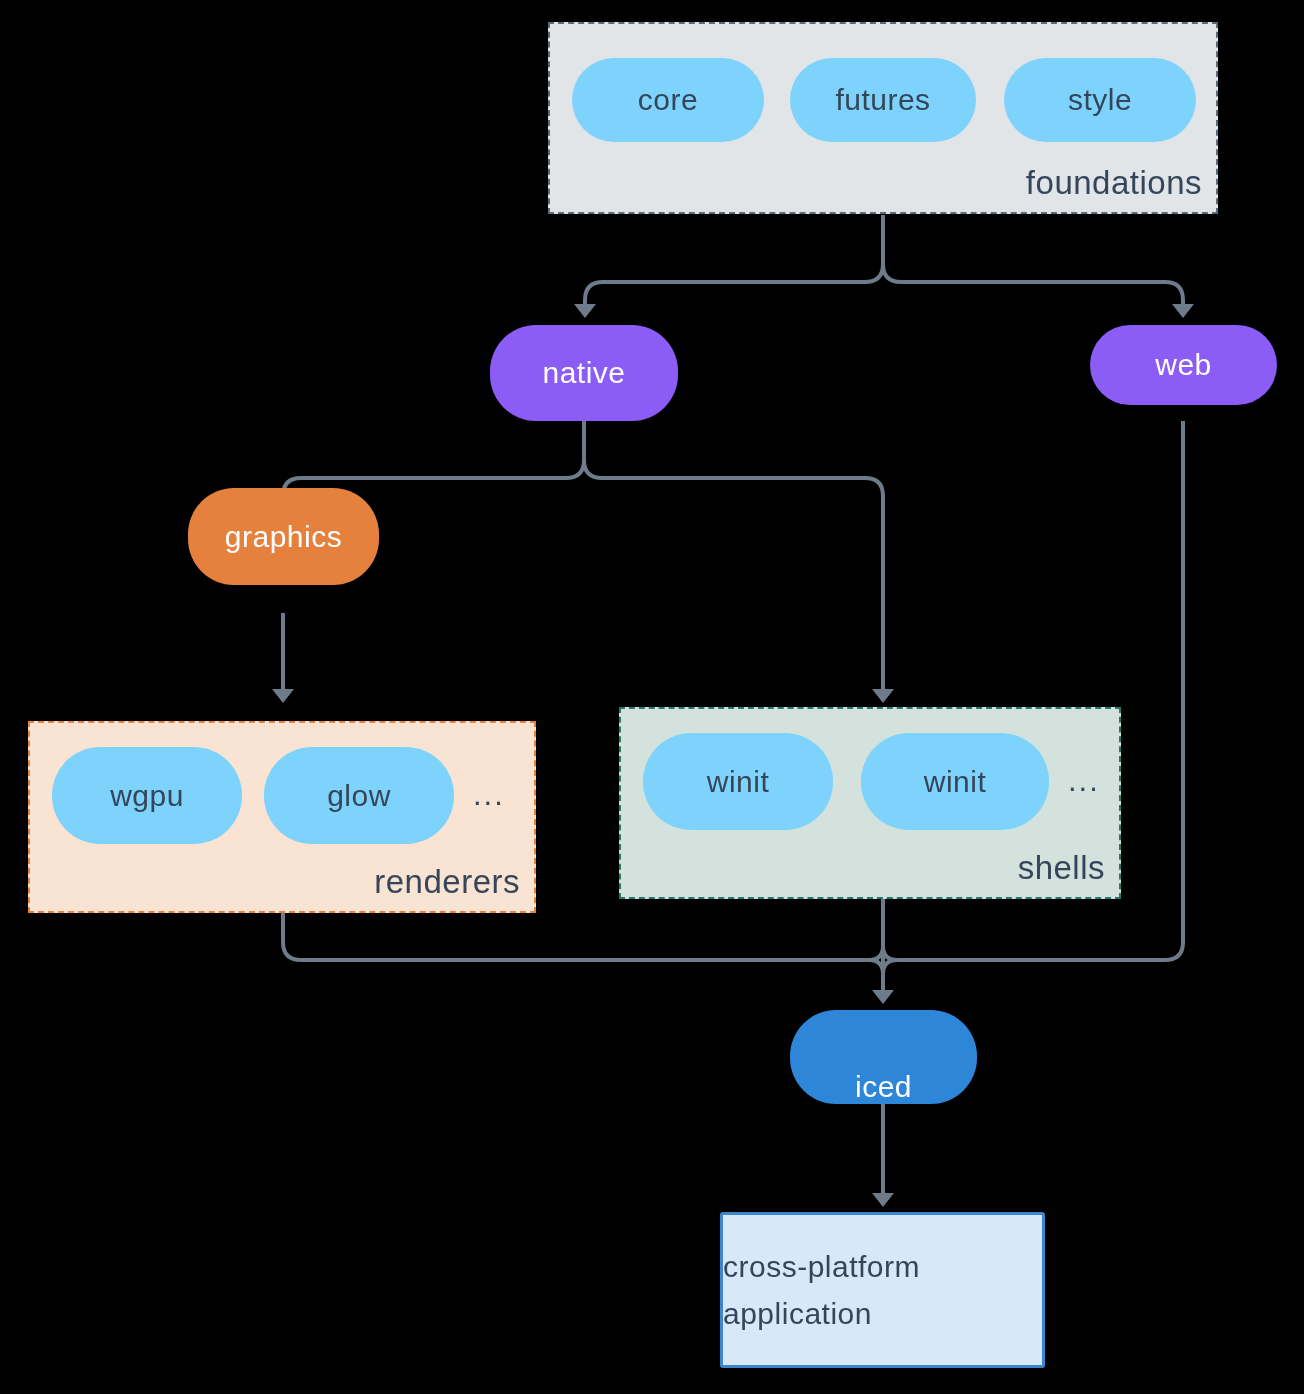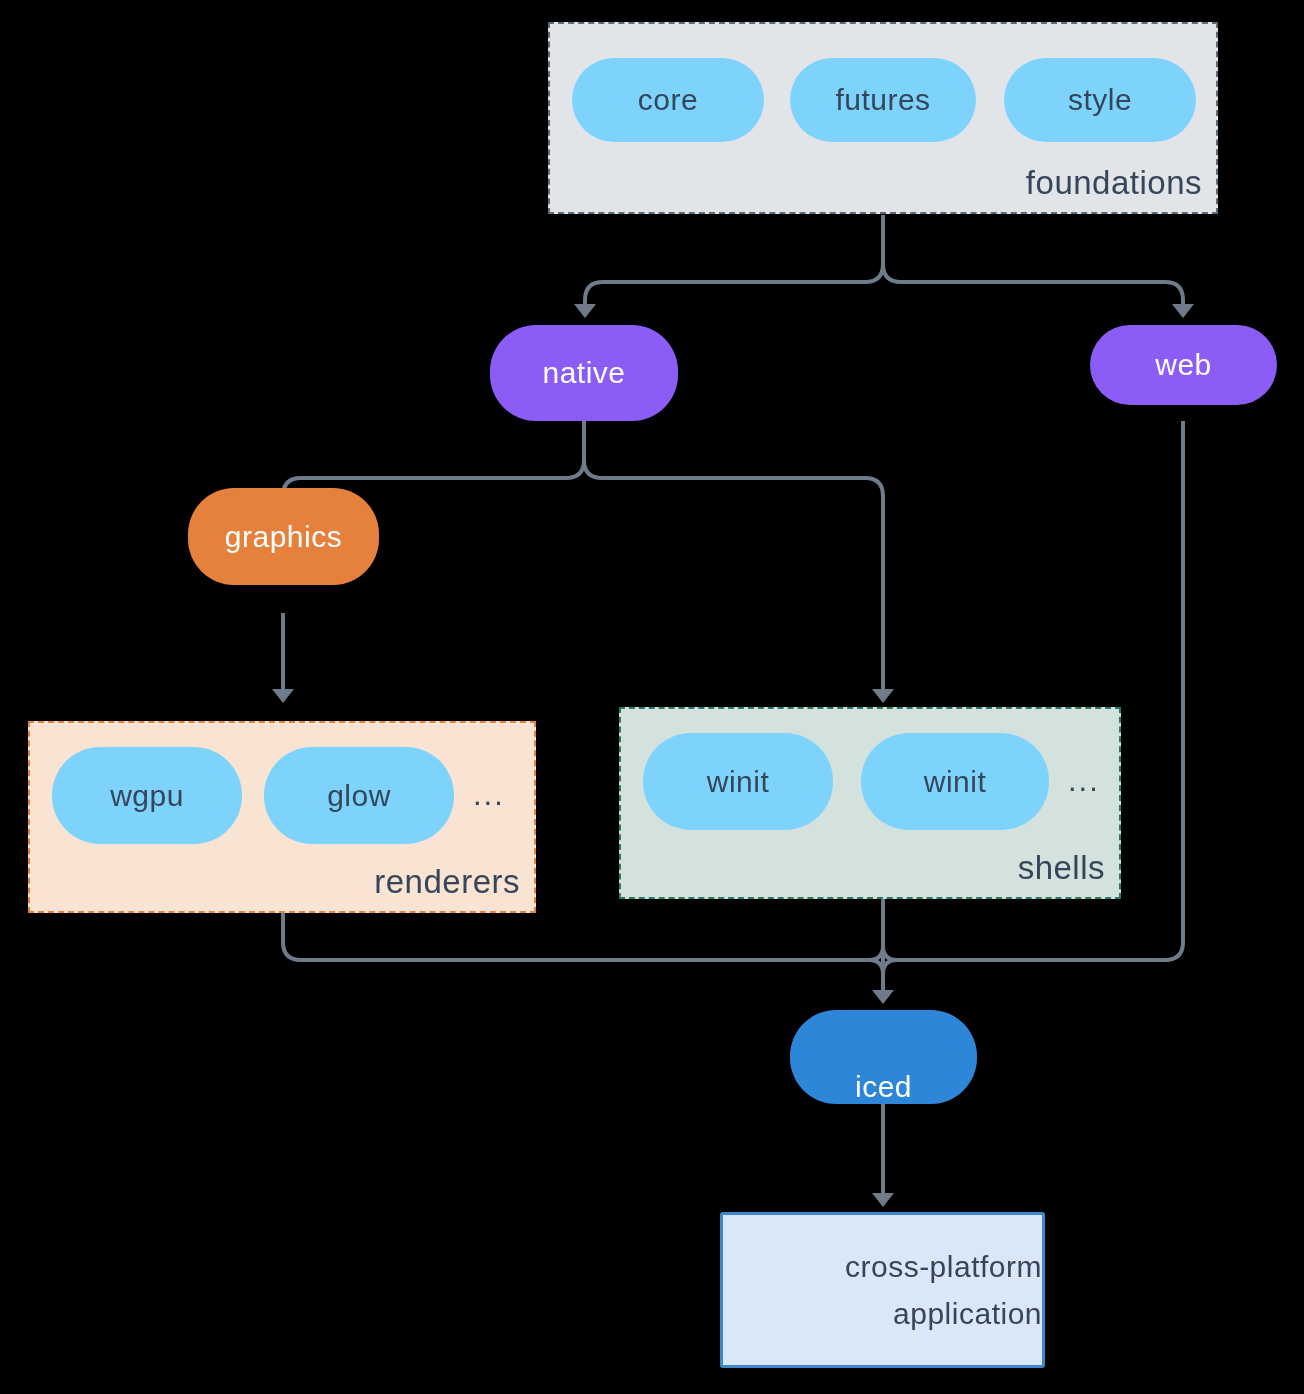--- a/index.html
+++ b/index.html
@@ -38,21 +38,21 @@
   .pill.colored{color:#fff;border-radius:46px;}
   .pill.purple{background:#8b5cf6;}
   .pill.orange{background:#e5813c;}
   .pill.blue{background:#2e86d8;align-items:flex-end;}
   .ellipsis{
     position:absolute;color:#36465a;font-size:31px;letter-spacing:2px;
   }
   .app-box{
     position:absolute;left:720px;top:1212px;width:325px;height:156px;
     box-sizing:border-box;background:#d8e8f8;border:3px solid #3e86cc;border-radius:3px;
-    display:flex;flex-direction:column;align-items:flex-end;justify-content:center;
+    display:flex;flex-direction:column;align-items:flex-start;justify-content:center;
     color:#36465a;font-size:30px;line-height:47px;letter-spacing:0.5px;
   }
 </style>
 </head>
 <body>
 
 <div class="canvas">
 
   <svg class="arrows" viewBox="0 0 1304 1394" xmlns="http://www.w3.org/2000/svg">
     <g stroke="#6e7b8a" stroke-width="4" fill="none">

